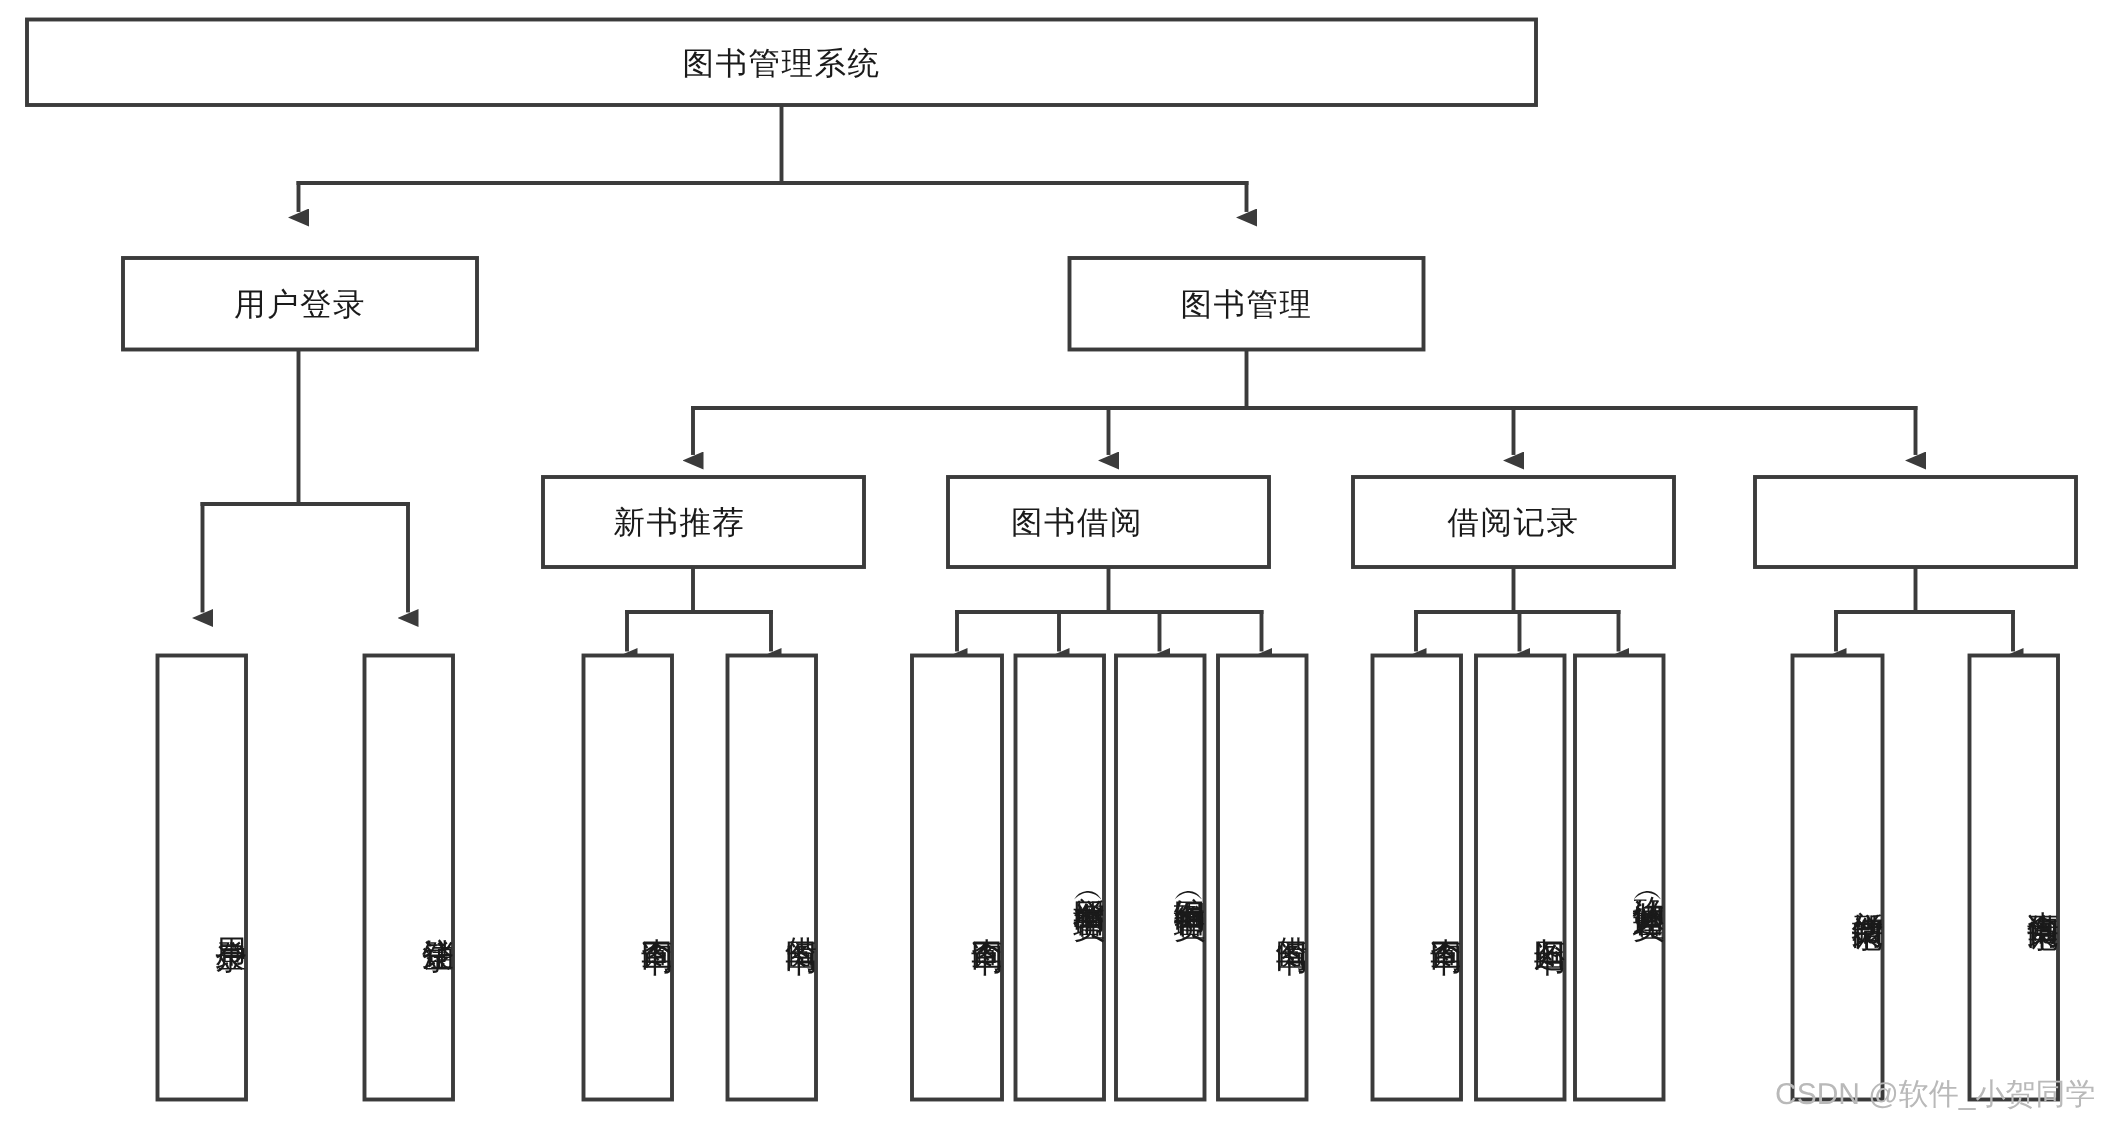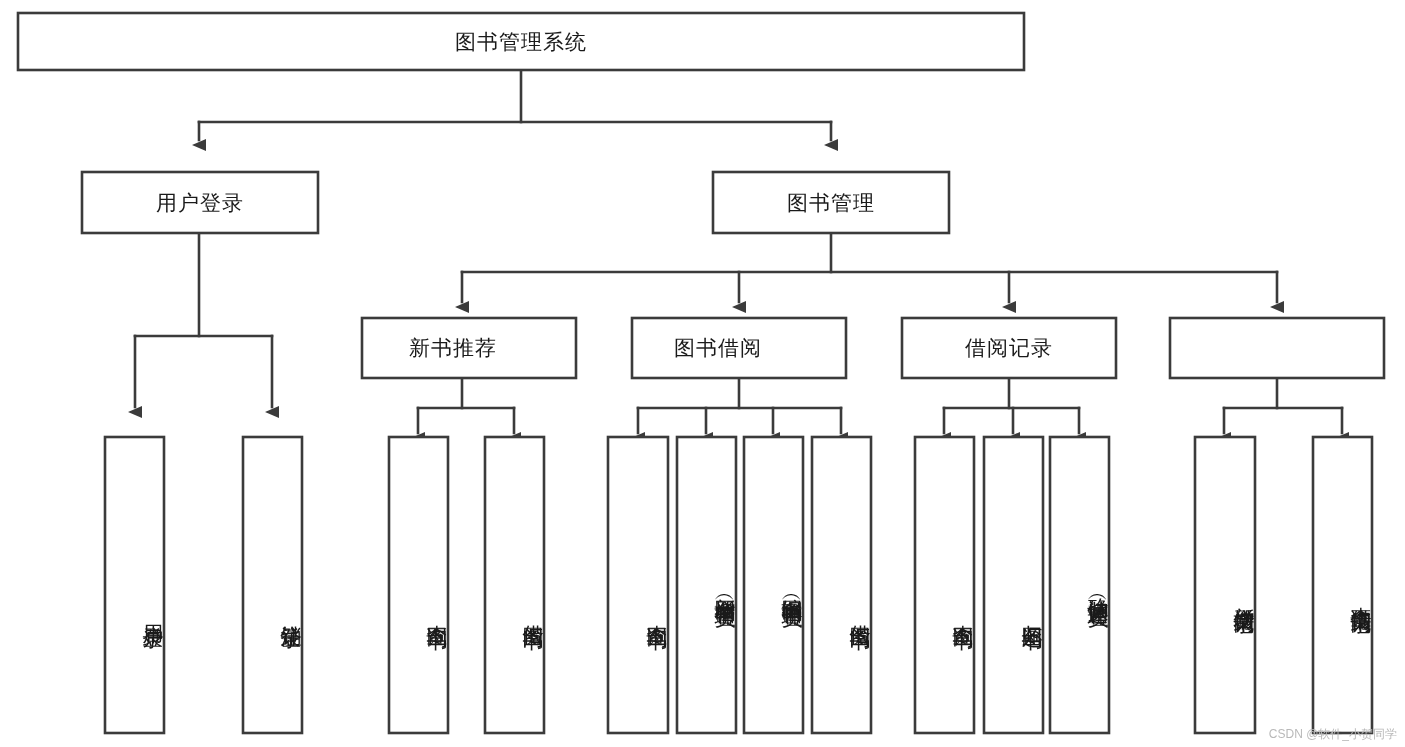--- a/index.html
+++ b/index.html
@@ -65,21 +65,21 @@
     align-items: center;
     justify-content: center;
     white-space: nowrap;
     pointer-events: none;
   }
   #watermark {
     position: absolute;
     right: 8px;
     bottom: 4px;
     font-family: "Liberation Sans", "DejaVu Sans", sans-serif;
-    font-size: 12px;
+    font-size: 20px;
     color: #b9b9b9;
     white-space: nowrap;
     pointer-events: none;
   }
 </style>
 </head>
 <body>
 
 <div id="diagram-root">
 

